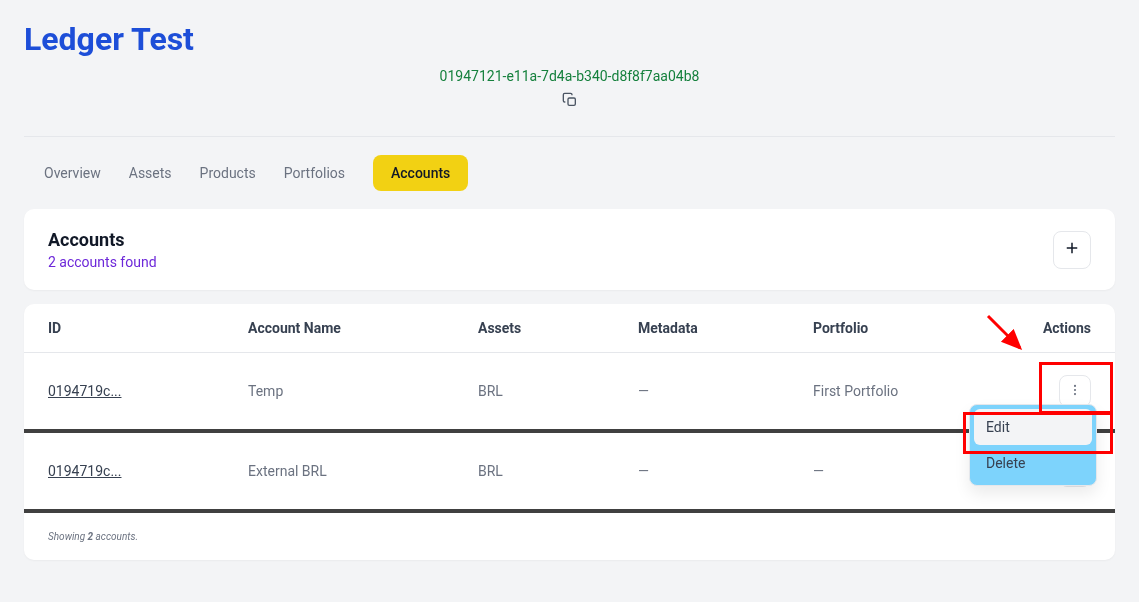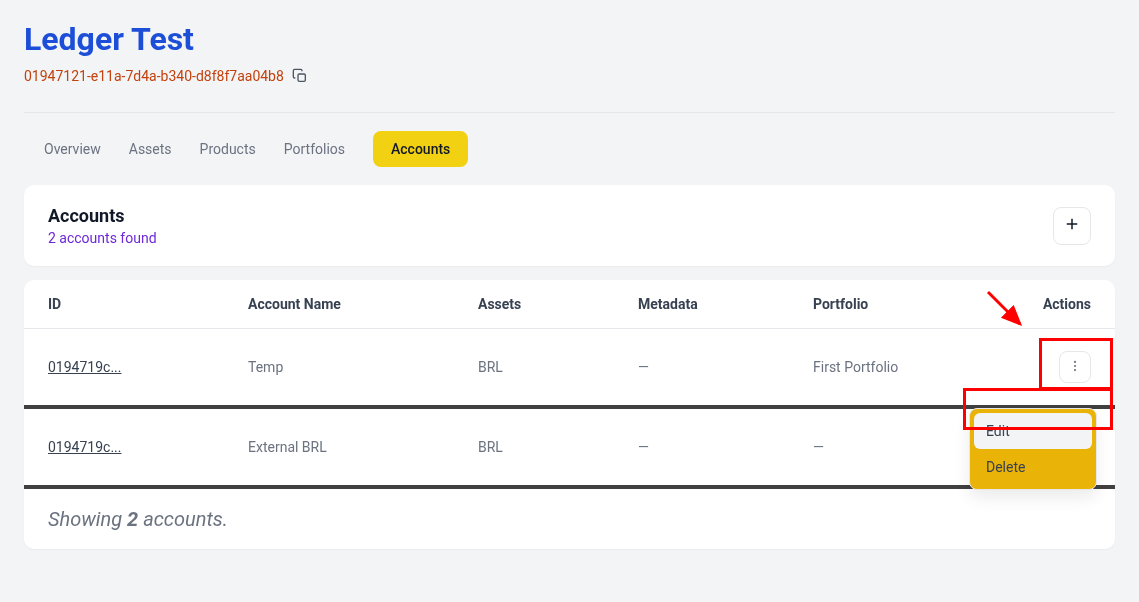--- a/index.html
+++ b/index.html
@@ -21,22 +21,23 @@
   .page-title {
     font-size: 32px;
     font-weight: 700;
     color: #1d4ed8;
     margin-bottom: 10px;
   }
   .ledger-id-row {
     display: flex;
     align-items: center;
     gap: 8px;
-    color: #c2410c;
-    font-size: 14px;
+    color: #15803d;
+    font-size: 14px;
+    flex-direction: column;
   }
   .copy-icon {
     width: 16px;
     height: 16px;
     cursor: pointer;
     display: inline-flex;
     align-items: center;
     justify-content: center;
     color: #4b5563;
   }
@@ -135,33 +136,33 @@
     border: 1px solid #e5e7eb;
     background: #fff;
     border-radius: 8px;
     display: inline-flex;
     align-items: center;
     justify-content: center;
     cursor: pointer;
   }
   .table-footer {
     padding: 18px 24px;
-    font-size: 20px;
+    font-size: 10px;
     color: #6b7280;
     font-style: italic;
   }
   .table-footer b {
     font-style: italic;
   }
   .dropdown-menu {
     position: absolute;
-    top: 128px;
+    top: 100px;
     right: 18px;
     width: 128px;
-    background: #eab308;
+    background: #7dd3fc;
     border: 1px solid #e5e7eb;
     border-radius: 8px;
     box-shadow: 0 8px 16px rgba(0,0,0,0.08);
     padding: 4px;
     z-index: 10;
   }
   .dropdown-item {
     font-size: 14px;
     color: #374151;
     padding: 10px 12px;

